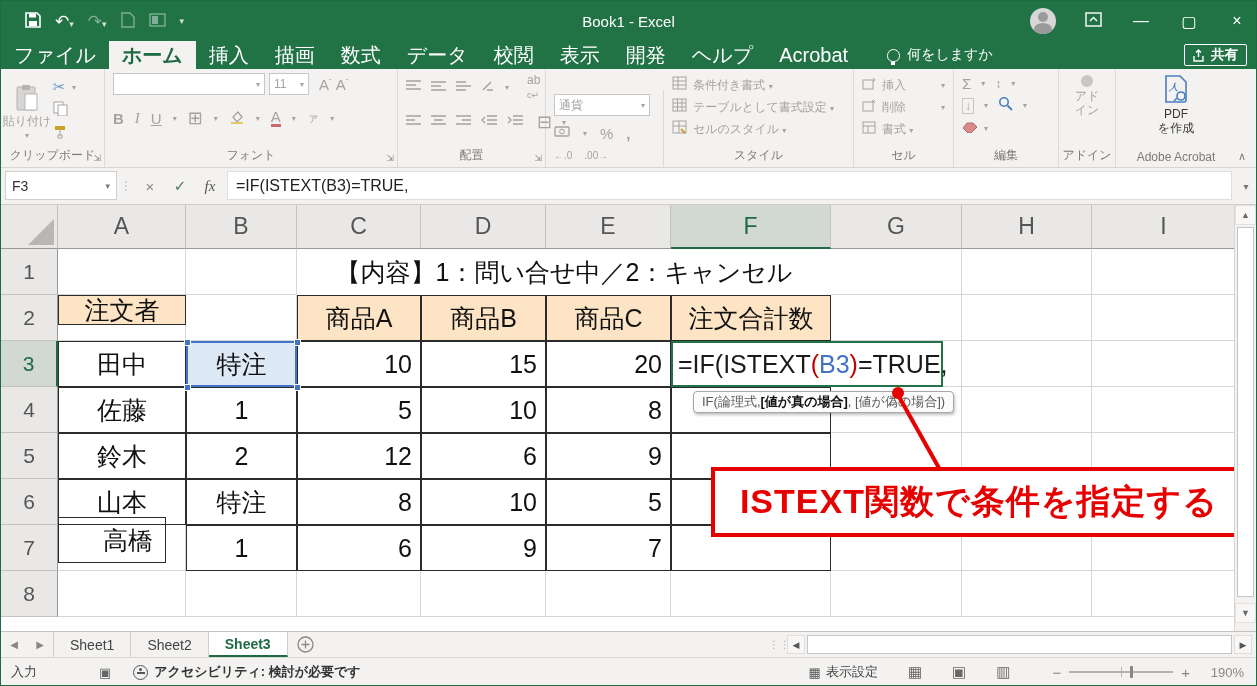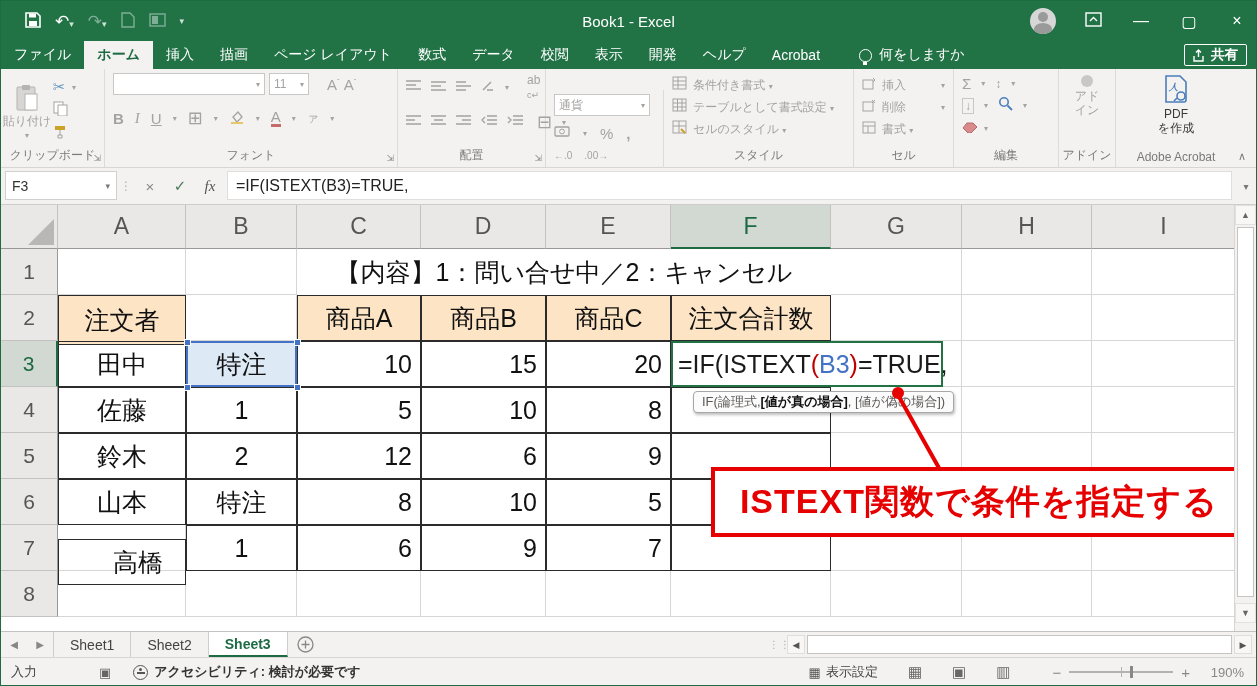--- a/index.html
+++ b/index.html
@@ -17,21 +17,21 @@
   .qat .dim { color:#7fae97; }
   .qat .dd { font-size:9px; color:#cfe3d8; }
   #title-text { position:absolute; left:0; right:0; top:0; height:40px; display:flex; align-items:center; justify-content:center; font-size:15px; color:#fff; }
   #tb-right { position:absolute; right:8px; top:0; height:40px; display:flex; align-items:center; gap:26px; }
   #avatar { width:26px; height:26px; border-radius:50%; background:#d7d7d7; position:relative; overflow:hidden; }
   #avatar:before { content:""; position:absolute; left:8px; top:4px; width:10px; height:10px; border-radius:50%; background:#9a9a9a; }
   #avatar:after  { content:""; position:absolute; left:4px; top:15px; width:18px; height:12px; border-radius:50% 50% 0 0; background:#9a9a9a; }
   .winbtn { color:#fff; font-size:16px; width:22px; text-align:center; }
   
   #menubar { position:absolute; left:0; top:40px; width:100%; height:28px; background:#217346; display:flex; align-items:stretch; }
-  .mtab { color:#fff; font-size:14px; padding:0 13px; display:flex; align-items:center; }
+  .mtab { color:#fff; font-size:20px; padding:0 13px; display:flex; align-items:center; }
   .mtab.active { background:#f3f2f1; color:#1e6b43; font-weight:bold; }
   #tellme { display:flex; align-items:center; gap:7px; color:#fff; font-size:14px; margin-left:26px; }
   #bulb { width:13px; height:13px; border:1.5px solid #fff; border-radius:50% 50% 45% 45%; position:relative; }
   #bulb:after { content:""; position:absolute; left:3px; bottom:-4px; width:4px; height:3px; background:#fff; }
   #share-btn { position:absolute; right:9px; top:3px; height:22px; border:1px solid #fff; border-radius:2px; color:#fff; font-size:13.5px; font-weight:bold; display:flex; align-items:center; gap:5px; padding:0 8px; }
   
   #ribbon { position:absolute; left:0; top:68px; width:100%; height:99px; background:#f3f2f1; border-bottom:1px solid #d8d6d4; }
   .rgroup { position:absolute; top:0; height:98px; border-right:1px solid #dddbd9; }
   .rgroup .glabel { position:absolute; bottom:3px; left:0; right:0; text-align:center; font-size:12px; color:#7c7a78; }
   .rgroup .launcher { position:absolute; right:3px; bottom:4px; font-size:9px; color:#8a8886; }
@@ -154,21 +154,20 @@
       <span class="winbtn">▢</span>
       <span class="winbtn">×</span>
     </div>
   </div>
 
   <div id="menubar">
     <div class="mtab">ファイル</div>
       <div class="mtab active">ホーム</div>
       <div class="mtab">挿入</div>
       <div class="mtab">描画</div>
-      <div class="mtab">ページ レイアウト</div>
       <div class="mtab">数式</div>
       <div class="mtab">データ</div>
       <div class="mtab">校閲</div>
       <div class="mtab">表示</div>
       <div class="mtab">開発</div>
       <div class="mtab">ヘルプ</div>
       <div class="mtab">Acrobat</div>
       <span id="tellme-anchor"></span>
     <div id="tellme">
       <span id="bulb"></span>
@@ -216,21 +215,21 @@
     <div class="rgroup" style="left:104px;width:293px;">
       <div class="rrow" style="gap:4px;">
         <span class="inputbox" style="width:152px;">
             <span></span>
             <span class="dd2">▾</span>
           </span>
         <span class="inputbox" style="width:40px;">
             <span>11</span>
             <span class="dd2">▾</span>
           </span>
-        <span class="rc md" style="margin-left:14px;"><span>A</span><sup style="font-size:8px;">ˆ</sup></span>
+        <span class="rc md" style="margin-left:6px;"><span>A</span><sup style="font-size:8px;">ˆ</sup></span>
         <span class="rc md"><span>A</span><sup style="font-size:8px;">ˇ</sup></span>
       </div>
       <div class="rrow" style="gap:11px;margin-top:4px;">
         <span class="rc md" style="font-weight:bold;">B</span>
         <span class="rc md" style="font-style:italic;font-family:'Liberation Serif',serif;">I</span>
         <span class="rc md" style="text-decoration:underline;">U</span>
         <span class="dd2">▾</span>
         <span class="rc lg">⊞</span>
         <span class="dd2">▾</span>
         <span><svg width="16" height="15" viewBox="0 0 16 15">
@@ -513,21 +512,21 @@
       <div class="cell" style="left: 57px; top: 366px; width: 128px; height: 46px;"></div>
       <div class="cell" style="left: 185px; top: 366px; width: 111px; height: 46px;"></div>
       <div class="cell" style="left: 296px; top: 366px; width: 124px; height: 46px;"></div>
       <div class="cell" style="left: 420px; top: 366px; width: 125px; height: 46px;"></div>
       <div class="cell" style="left: 545px; top: 366px; width: 125px; height: 46px;"></div>
       <div class="cell" style="left: 670px; top: 366px; width: 160px; height: 46px;"></div>
       <div class="cell" style="left: 830px; top: 366px; width: 131px; height: 46px;"></div>
       <div class="cell" style="left: 961px; top: 366px; width: 130px; height: 46px;"></div>
       <div class="cell" style="left: 1091px; top: 366px; width: 144px; height: 46px;"></div>
       <div class="cell" id="banner1" style="left: 296px; top: 44px; width: 534px; height: 46px; border: none;">【内容】1：問い合せ中／2：キャンセル</div>
-      <div class="cell tbl hdr" style="left: 57px; top: 90px; width: 128px; height: 50px;">注文者</div>
+      <div class="cell tbl hdr" style="left: 57px; top: 90px; width: 128px; height: 30px;">注文者</div>
       <div class="cell tbl hdr" style="left: 296px; top: 90px; width: 124px; height: 46px;">商品A</div>
       <div class="cell tbl hdr" style="left: 420px; top: 90px; width: 125px; height: 46px;">商品B</div>
       <div class="cell tbl hdr" style="left: 545px; top: 90px; width: 125px; height: 46px;">商品C</div>
       <div class="cell tbl hdr" style="left: 670px; top: 90px; width: 160px; height: 46px;">注文合計数</div>
       <div class="cell tbl ctr" style="left: 57px; top: 136px; width: 128px; height: 46px;">田中</div>
       <div class="cell tbl ctr" style="left: 185px; top: 136px; width: 111px; height: 46px;">特注</div>
       <div class="cell tbl num" style="left: 296px; top: 136px; width: 124px; height: 46px;">10</div>
       <div class="cell tbl num" style="left: 420px; top: 136px; width: 125px; height: 46px;">15</div>
       <div class="cell tbl num" style="left: 545px; top: 136px; width: 125px; height: 46px;">20</div>
       <div class="cell tbl" style="left: 670px; top: 136px; width: 160px; height: 46px;"></div>
@@ -542,21 +541,21 @@
       <div class="cell tbl num" style="left: 296px; top: 228px; width: 124px; height: 46px;">12</div>
       <div class="cell tbl num" style="left: 420px; top: 228px; width: 125px; height: 46px;">6</div>
       <div class="cell tbl num" style="left: 545px; top: 228px; width: 125px; height: 46px;">9</div>
       <div class="cell tbl" style="left: 670px; top: 228px; width: 160px; height: 46px;"></div>
       <div class="cell tbl ctr" style="left: 57px; top: 274px; width: 128px; height: 46px;">山本</div>
       <div class="cell tbl ctr" style="left: 185px; top: 274px; width: 111px; height: 46px;">特注</div>
       <div class="cell tbl num" style="left: 296px; top: 274px; width: 124px; height: 46px;">8</div>
       <div class="cell tbl num" style="left: 420px; top: 274px; width: 125px; height: 46px;">10</div>
       <div class="cell tbl num" style="left: 545px; top: 274px; width: 125px; height: 46px;">5</div>
       <div class="cell tbl" style="left: 670px; top: 274px; width: 160px; height: 46px;"></div>
-      <div class="cell tbl ctr" style="left: 57px; top: 334px; width: 128px; height: 46px; padding-left: 32px;">高橋</div>
+      <div class="cell tbl ctr" style="left: 57px; top: 312px; width: 108px; height: 46px; padding-left: 32px;">高橋</div>
       <div class="cell tbl ctr" style="left: 185px; top: 320px; width: 111px; height: 46px;">1</div>
       <div class="cell tbl num" style="left: 296px; top: 320px; width: 124px; height: 46px;">6</div>
       <div class="cell tbl num" style="left: 420px; top: 320px; width: 125px; height: 46px;">9</div>
       <div class="cell tbl num" style="left: 545px; top: 320px; width: 125px; height: 46px;">7</div>
       <div class="cell tbl" style="left: 670px; top: 320px; width: 160px; height: 46px;"></div>
       <div class="cell" id="b3box" style="left: 185px; top: 136px; width: 111px; height: 46px;">特注<span class="hndl" style="left:-4px;top:-4px;"></span><span class="hndl" style="left:106px;top:-4px;"></span><span class="hndl" style="left:-4px;top:41px;"></span><span class="hndl" style="left:106px;top:41px;"></span></div>
       <div class="cell" id="f3edit" style="left: 670px; top: 136px; width: 272px; height: 46px; border: 2px solid rgb(33, 115, 70);">
         <span class="seg-black">=IF(ISTEXT</span>
         <span class="seg-red">(</span>
         <span class="seg-blue">B3</span>

